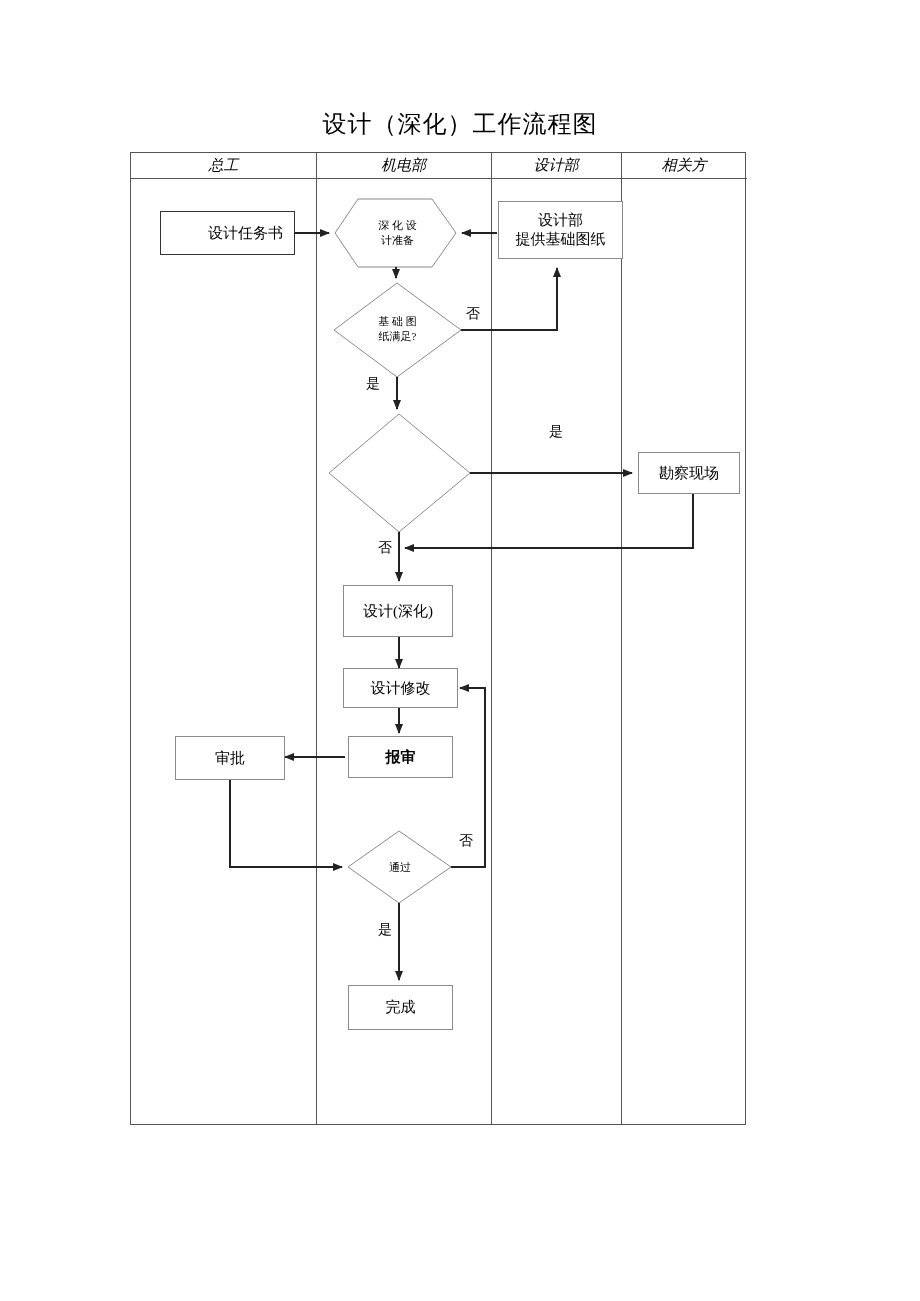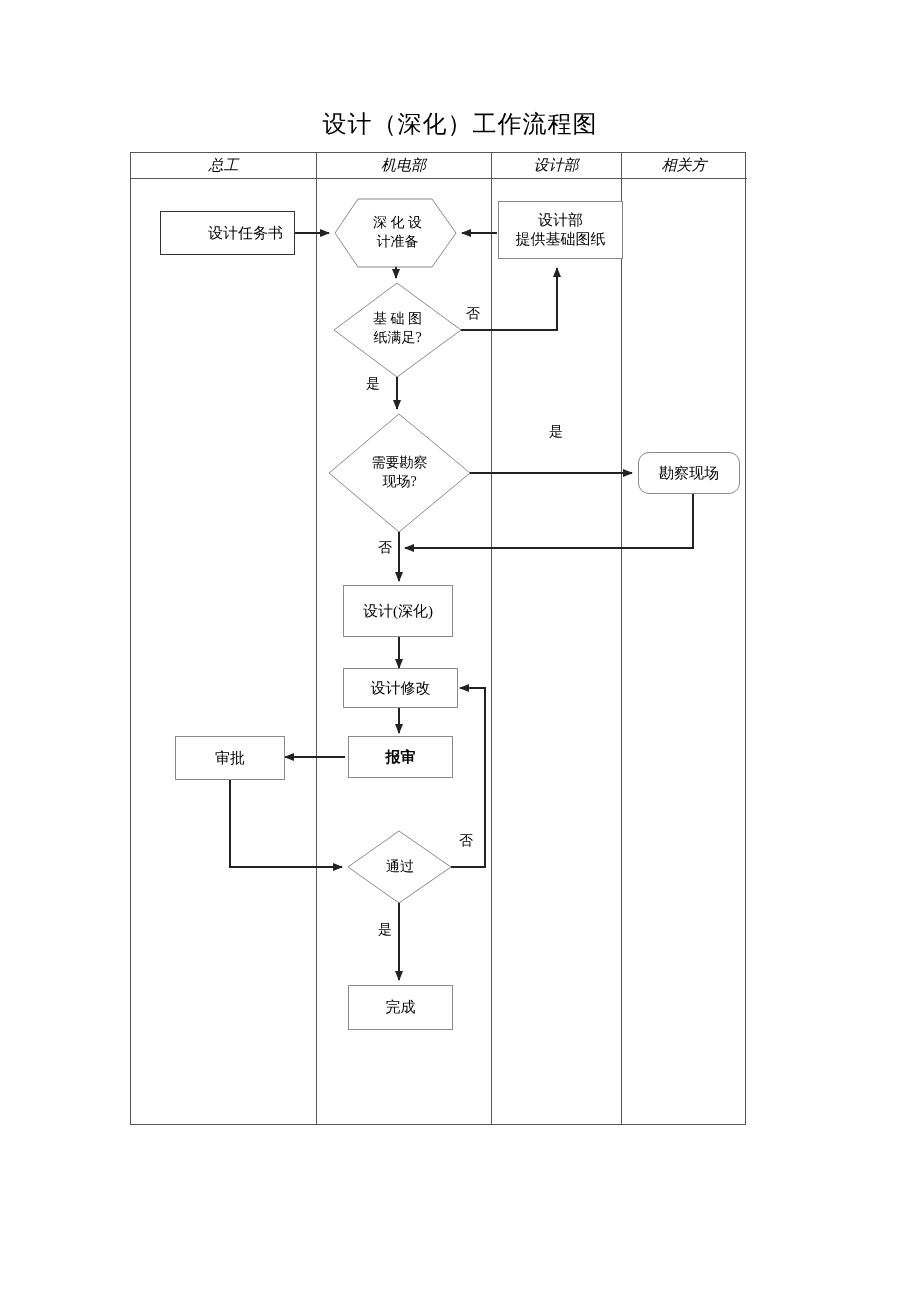--- a/index.html
+++ b/index.html
@@ -69,21 +69,21 @@
   .lbl{
     position:absolute;
     font-size:14px;
     background:transparent;
     white-space:nowrap;
   }
   .shape-text{
     position:absolute;
     display:flex;align-items:center;justify-content:center;
     text-align:center;
-    font-size:14px;
+    font-size:11px;
     line-height:1.35;
     white-space:pre-line;
     pointer-events:none;
   }
 </style>
 </head>
 <body>
 
 <div id="page">
 
@@ -155,39 +155,35 @@
   <div class="shape-text" style="left:345px;top:199px;width:105px;height:68px;">
     <span>深 化  设
 计准备</span>
   </div>
 
   <div class="shape-text" style="left:345px;top:300px;width:105px;height:58px;">
     <span>基 础 图
 纸满足?</span>
   </div>
 
-  <div class="shape-text" style="left:347px;top:444px;width:105px;height:58px;">
-    <span>需要勘察
-现场?</span>
-  </div>
 
   <div class="shape-text" style="left:360px;top:850px;width:80px;height:34px;">
     <span>通过</span>
   </div>
 
   <div class="node rect-thick" style="left:160px;top:211px;width:135px;height:44px;">
     <span>设计任务书</span>
   </div>
 
   <div class="node rect" style="left:498px;top:201px;width:125px;height:58px;">
     <span>设计部
 提供基础图纸</span>
   </div>
 
-  <div class="node rect" style="left:638px;top:452px;width:102px;height:42px;border-radius:11px;">
+  <div class="node rect" style="left:638px;top:452px;width:102px;height:42px;">
     <span>勘察现场</span>
   </div>
 
   <div class="node rect" style="left:343px;top:585px;width:110px;height:52px;">
     <span>设计(深化)</span>
   </div>
 
   <div class="node rect" style="left:343px;top:668px;width:115px;height:40px;">
     <span>设计修改</span>
   </div>

